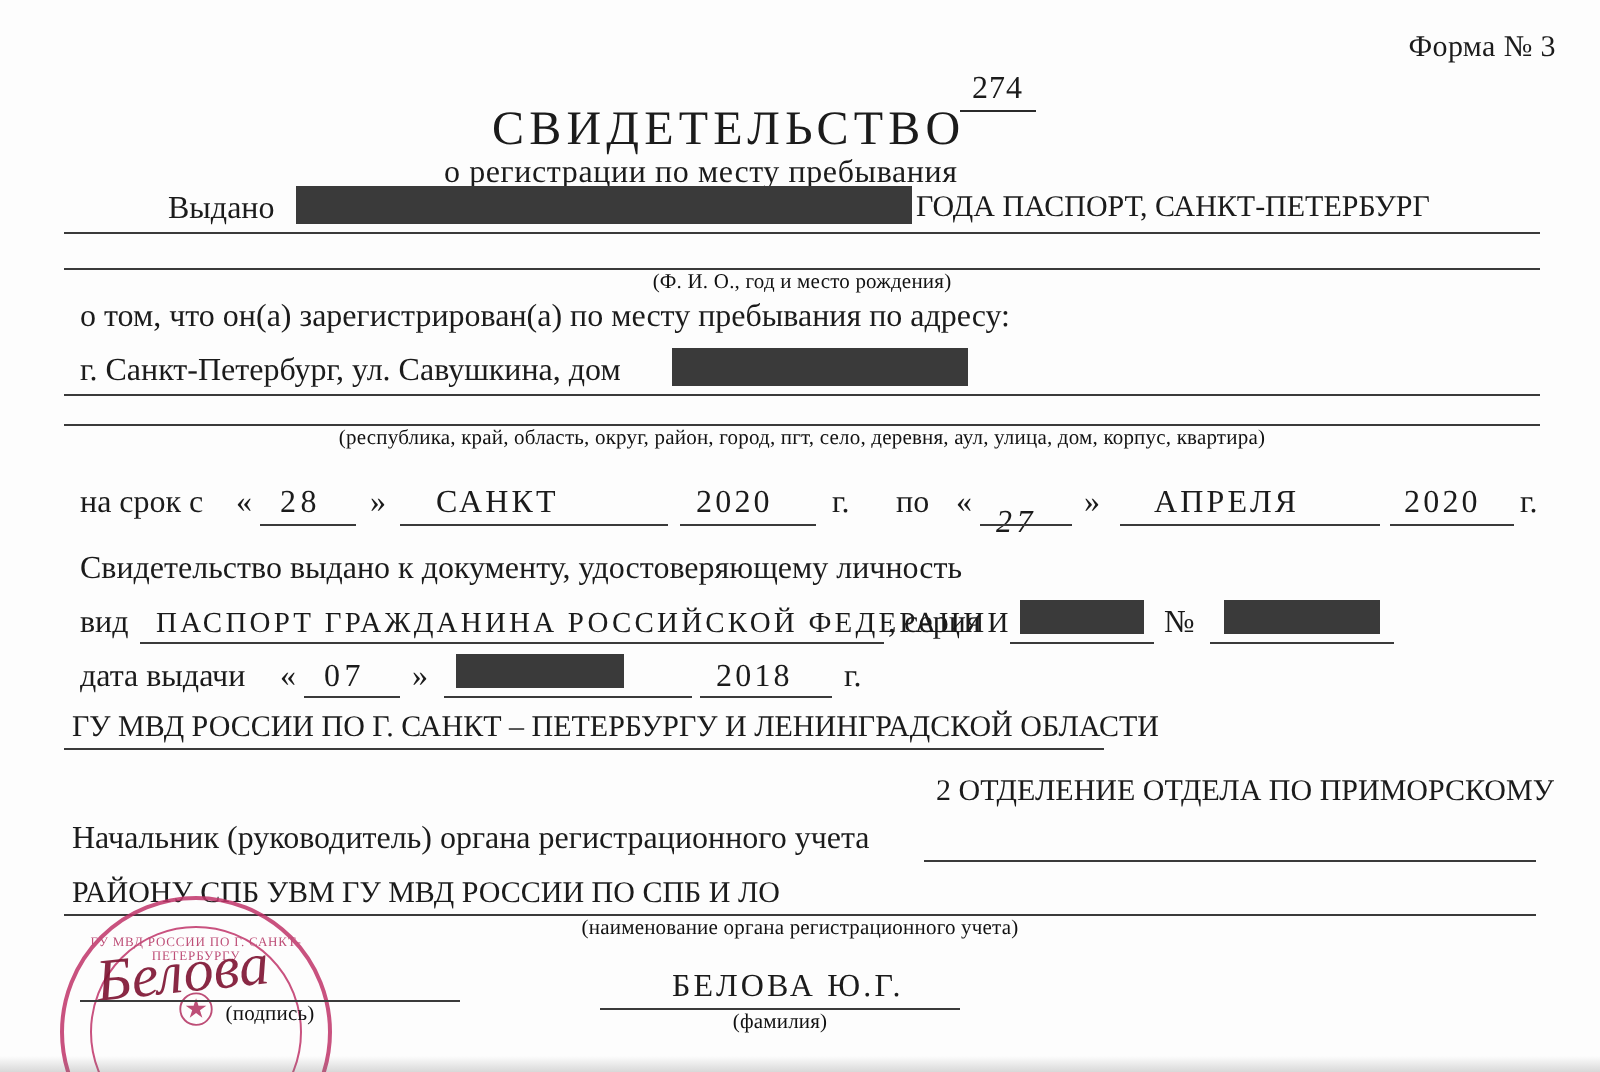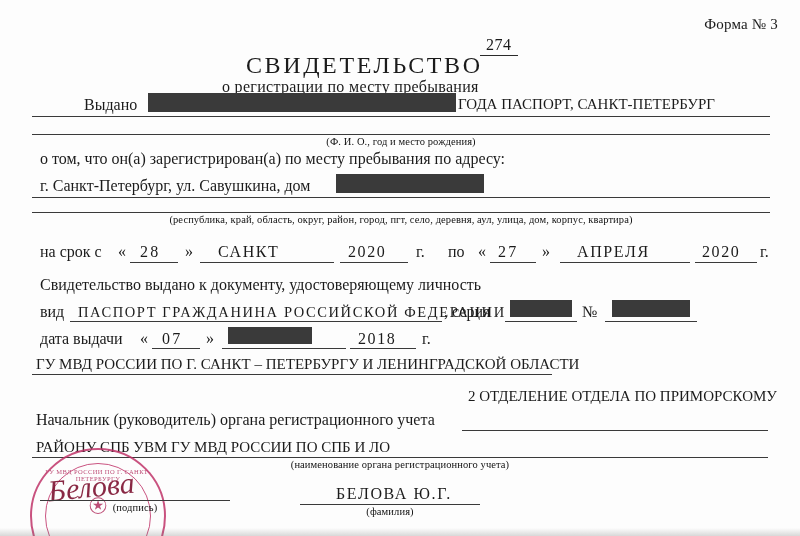--- a/index.html
+++ b/index.html
@@ -167,21 +167,21 @@
   <div class="row wide-sp" style="left:140px; top:243px; font-weight:400;">28</div>
   <div class="line" style="left:130px; top:262px; width:48px;"></div>
   <div class="row" style="left:185px; top:243px;">»</div>
   <div class="row spaced" style="left:218px; top:243px;">САНКТ</div>
   <div class="line" style="left:200px; top:262px; width:134px;"></div>
   <div class="row spaced" style="left:348px; top:243px;">2020</div>
   <div class="line" style="left:340px; top:262px; width:68px;"></div>
   <div class="row" style="left:416px; top:243px;">г.</div>
   <div class="row" style="left:448px; top:243px;">по</div>
   <div class="row" style="left:478px; top:243px;">«</div>
-  <div class="row wide-sp" style="left:498px; top:243px;">27</div>
+  <div class="row wide-sp" style="left:498px; top:253px;font-style:italic;">27</div>
   <div class="line" style="left:490px; top:262px; width:46px;"></div>
   <div class="row" style="left:542px; top:243px;">»</div>
   <div class="row spaced" style="left:577px; top:243px;">АПРЕЛЯ</div>
   <div class="line" style="left:560px; top:262px; width:130px;"></div>
   <div class="row spaced" style="left:702px; top:243px;">2020</div>
   <div class="line" style="left:695px; top:262px; width:62px;"></div>
   <div class="row" style="left:760px; top:243px;">г.</div>
 
   <div class="row" style="left:40px; top:276px;">Свидетельство выдано к документу, удостоверяющему личность</div>
 

